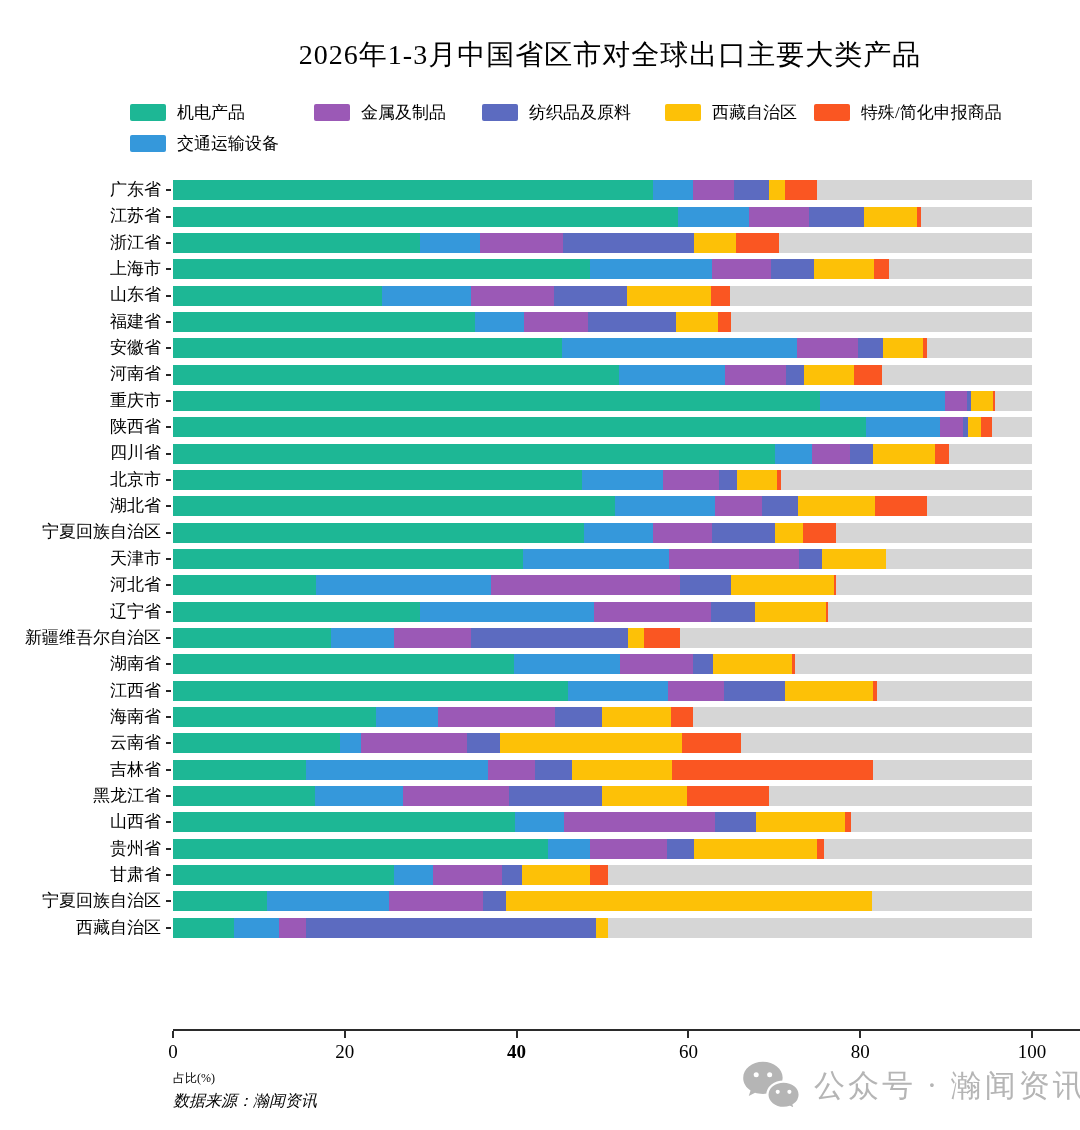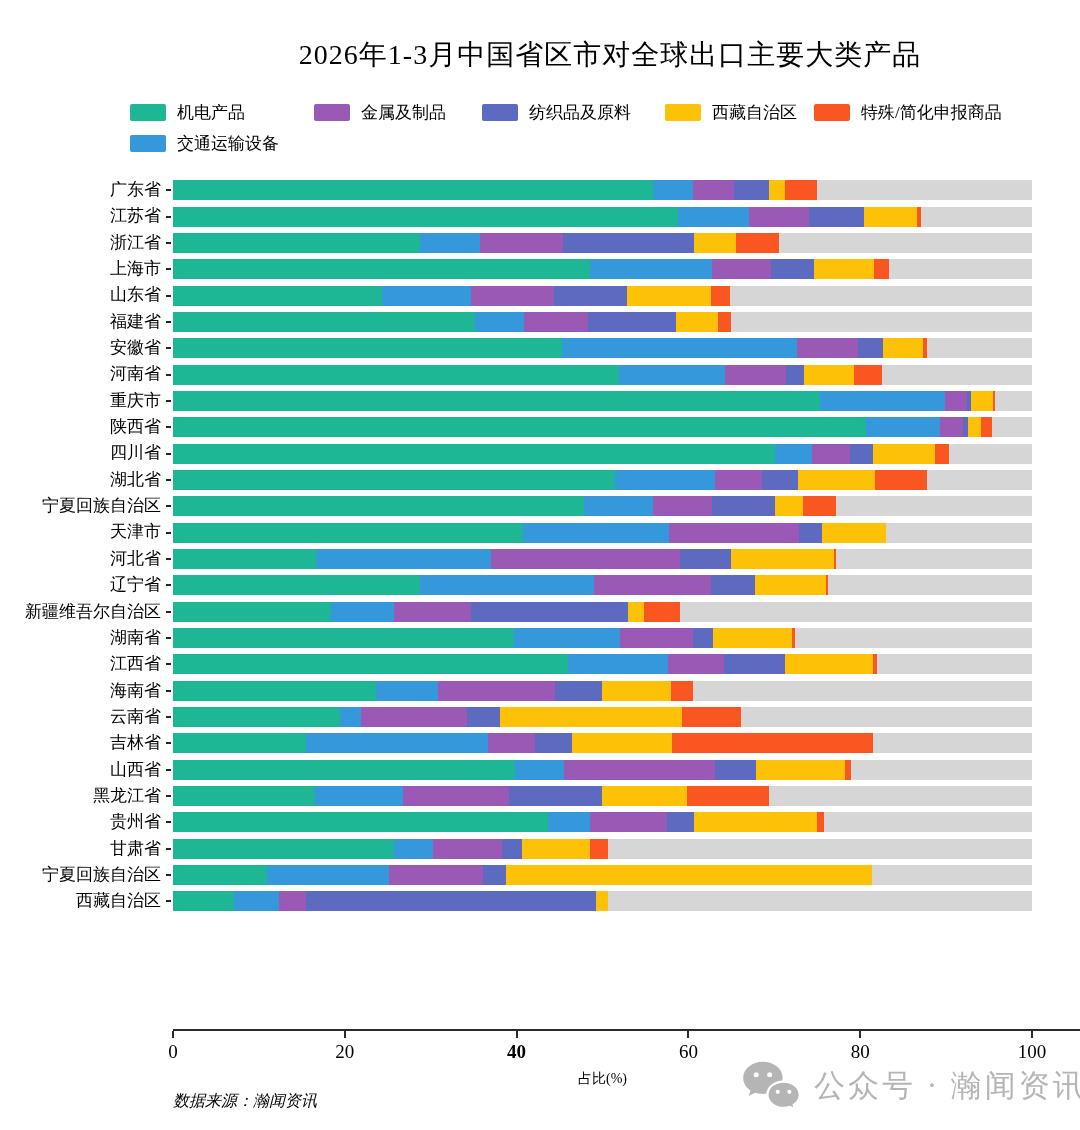--- a/index.html
+++ b/index.html
@@ -17,21 +17,21 @@
   .row{position:relative;height:26.35px;}
   .row-label{position:absolute;right:calc(100% + 12px);top:2px;height:22px;line-height:22px;
              font-size:17px;white-space:nowrap;}
   .ytick{position:absolute;left:-7px;top:12.2px;width:5px;height:2px;background:#262626;}
   .track{position:absolute;left:0;top:3.2px;height:20px;width:100%;background:#d6d6d6;
          display:flex;overflow:hidden;}
   .seg{height:100%;flex:0 0 auto;}
   .xaxis-line{position:absolute;left:173px;top:1029px;width:907px;height:2px;background:#2b2b2b;}
   .xtickmark{position:absolute;top:1031px;width:2px;height:7px;background:#2b2b2b;}
   .xticklabel{position:absolute;top:1041px;transform:translateX(-50%);font-size:19px;}
-  .xlabel{position:absolute;top:1070px;left:173px;width:859px;text-align:center;font-size:14px;}
+  .xlabel{position:absolute;top:1070px;left:173px;width:859px;font-size:12px;}
   .source{position:absolute;top:1091px;left:173px;width:859px;text-align:left;font-size:16px;font-style:italic;}
   
   .watermark{position:absolute;left:742px;top:1060px;display:flex;align-items:center;}
   .wm-text{font-size:31px;color:#b5b5b5;letter-spacing:3px;margin-left:14px;white-space:nowrap;}
 </style>
 </head>
 <body>
 
 <div class="page">
 
@@ -191,20 +191,32 @@
         <div class="track" style="background: rgb(214, 214, 214);">
           <div class="seg" style="width: 70.1%; background: rgb(29, 183, 149);"></div>
           <div class="seg" style="width: 4.3%; background: rgb(53, 152, 219);"></div>
           <div class="seg" style="width: 4.4%; background: rgb(155, 89, 182);"></div>
           <div class="seg" style="width: 2.7%; background: rgb(92, 107, 192);"></div>
           <div class="seg" style="width: 7.2%; background: rgb(253, 193, 7);"></div>
           <div class="seg" style="width: 1.6%; background: rgb(250, 86, 34);"></div>
         </div>
       </div>
       <div class="row">
+        <div class="row-label">北京市</div>
+        <div class="ytick"></div>
+        <div class="track" style="background: rgb(214, 214, 214);">
+          <div class="seg" style="width: 47.6%; background: rgb(29, 183, 149);"></div>
+          <div class="seg" style="width: 9.5%; background: rgb(53, 152, 219);"></div>
+          <div class="seg" style="width: 6.5%; background: rgb(155, 89, 182);"></div>
+          <div class="seg" style="width: 2.1%; background: rgb(92, 107, 192);"></div>
+          <div class="seg" style="width: 4.6%; background: rgb(253, 193, 7);"></div>
+          <div class="seg" style="width: 0.5%; background: rgb(250, 86, 34);"></div>
+        </div>
+      </div>
+      <div class="row">
         <div class="row-label">湖北省</div>
         <div class="ytick"></div>
         <div class="track" style="background: rgb(214, 214, 214);">
           <div class="seg" style="width: 51.5%; background: rgb(29, 183, 149);"></div>
           <div class="seg" style="width: 11.6%; background: rgb(53, 152, 219);"></div>
           <div class="seg" style="width: 5.5%; background: rgb(155, 89, 182);"></div>
           <div class="seg" style="width: 4.2%; background: rgb(92, 107, 192);"></div>
           <div class="seg" style="width: 8.9%; background: rgb(253, 193, 7);"></div>
           <div class="seg" style="width: 6.1%; background: rgb(250, 86, 34);"></div>
         </div>
@@ -322,41 +334,41 @@
         <div class="track" style="background: rgb(214, 214, 214);">
           <div class="seg" style="width: 15.5%; background: rgb(29, 183, 149);"></div>
           <div class="seg" style="width: 21.2%; background: rgb(53, 152, 219);"></div>
           <div class="seg" style="width: 5.4%; background: rgb(155, 89, 182);"></div>
           <div class="seg" style="width: 4.3%; background: rgb(92, 107, 192);"></div>
           <div class="seg" style="width: 11.7%; background: rgb(253, 193, 7);"></div>
           <div class="seg" style="width: 23.4%; background: rgb(250, 86, 34);"></div>
         </div>
       </div>
       <div class="row">
+        <div class="row-label">黑龙江省</div>
+        <div class="ytick"></div>
+        <div class="track" style="background: rgb(214, 214, 214);">
+          <div class="seg" style="width: 16.5%; background: rgb(29, 183, 149);"></div>
+          <div class="seg" style="width: 10.3%; background: rgb(53, 152, 219);"></div>
+          <div class="seg" style="width: 12.3%; background: rgb(155, 89, 182);"></div>
+          <div class="seg" style="width: 10.8%; background: rgb(92, 107, 192);"></div>
+          <div class="seg" style="width: 9.9%; background: rgb(253, 193, 7);"></div>
+          <div class="seg" style="width: 9.6%; background: rgb(250, 86, 34);"></div>
+        </div>
+      </div>
+      <div class="row">
         <div class="row-label">山西省</div>
         <div class="ytick"></div>
         <div class="track" style="background: rgb(214, 214, 214);">
           <div class="seg" style="width: 39.8%; background: rgb(29, 183, 149);"></div>
           <div class="seg" style="width: 5.7%; background: rgb(53, 152, 219);"></div>
           <div class="seg" style="width: 17.6%; background: rgb(155, 89, 182);"></div>
           <div class="seg" style="width: 4.8%; background: rgb(92, 107, 192);"></div>
           <div class="seg" style="width: 10.3%; background: rgb(253, 193, 7);"></div>
           <div class="seg" style="width: 0.7%; background: rgb(250, 86, 34);"></div>
-        </div>
-      </div>
-      <div class="row">
-        <div class="row-label">黑龙江省</div>
-        <div class="ytick"></div>
-        <div class="track" style="background: rgb(214, 214, 214);">
-          <div class="seg" style="width: 16.5%; background: rgb(29, 183, 149);"></div>
-          <div class="seg" style="width: 10.3%; background: rgb(53, 152, 219);"></div>
-          <div class="seg" style="width: 12.3%; background: rgb(155, 89, 182);"></div>
-          <div class="seg" style="width: 10.8%; background: rgb(92, 107, 192);"></div>
-          <div class="seg" style="width: 9.9%; background: rgb(253, 193, 7);"></div>
-          <div class="seg" style="width: 9.6%; background: rgb(250, 86, 34);"></div>
         </div>
       </div>
       <div class="row">
         <div class="row-label">贵州省</div>
         <div class="ytick"></div>
         <div class="track" style="background: rgb(214, 214, 214);">
           <div class="seg" style="width: 43.7%; background: rgb(29, 183, 149);"></div>
           <div class="seg" style="width: 4.8%; background: rgb(53, 152, 219);"></div>
           <div class="seg" style="width: 9%; background: rgb(155, 89, 182);"></div>
           <div class="seg" style="width: 3.2%; background: rgb(92, 107, 192);"></div>

